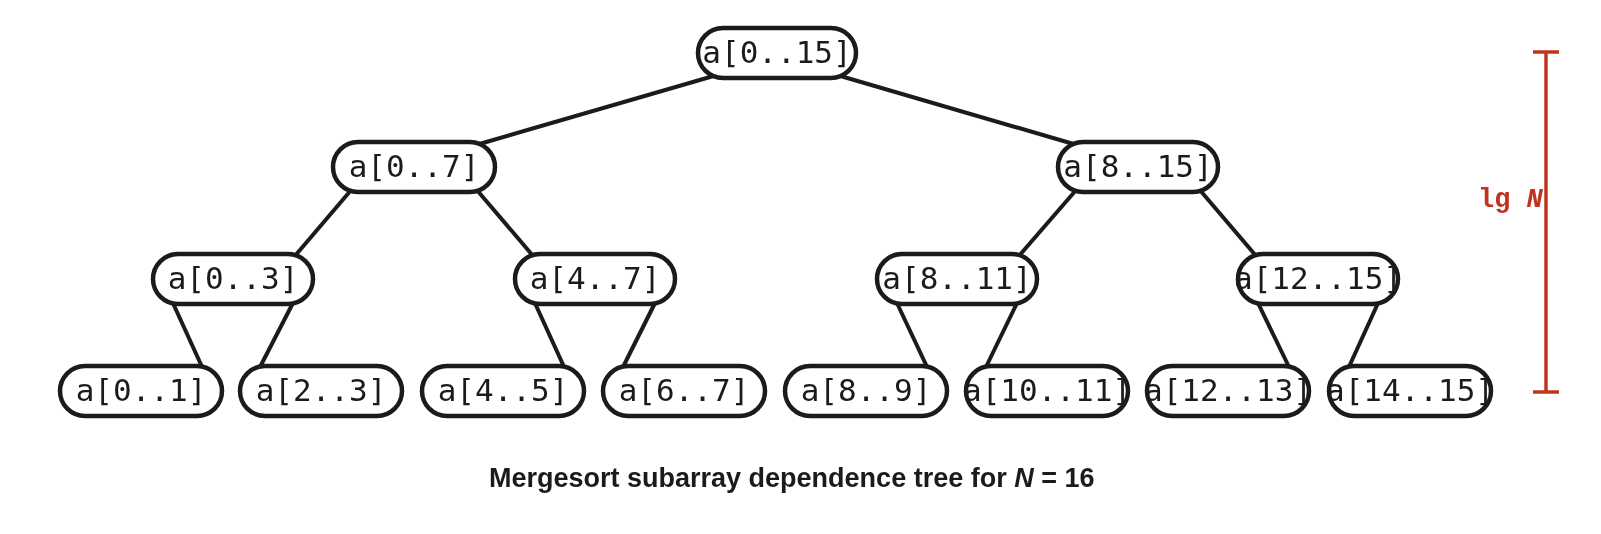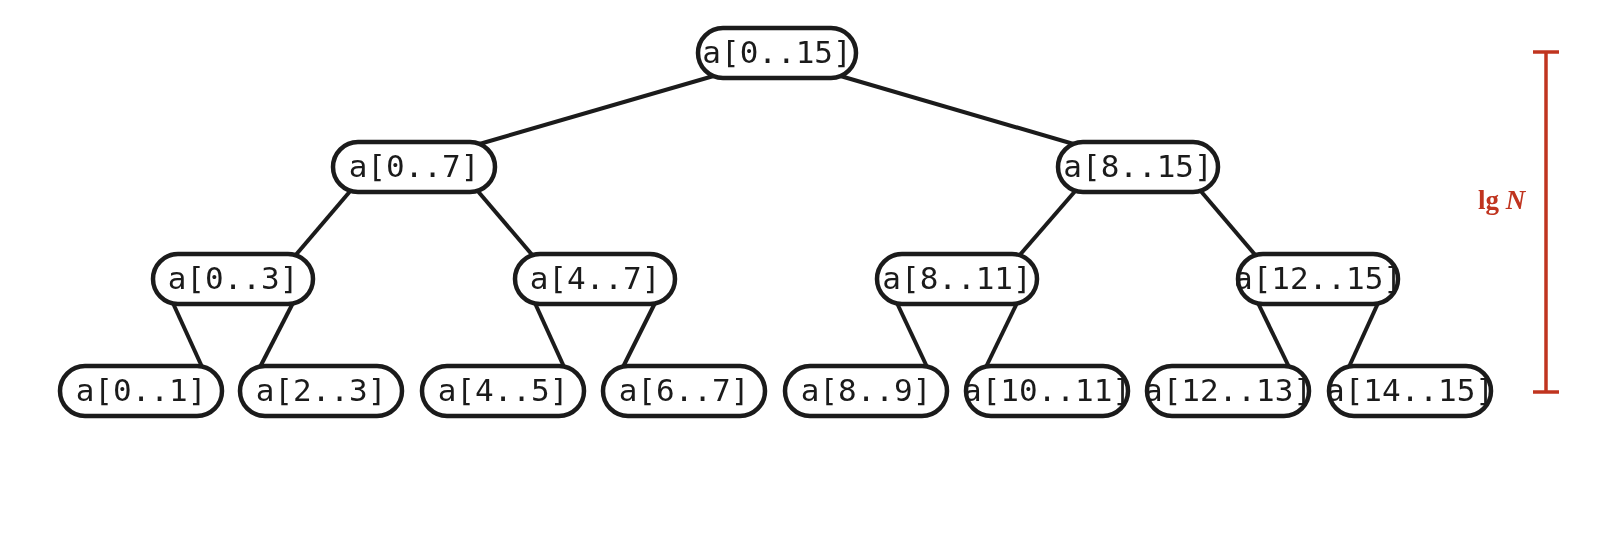--- a/index.html
+++ b/index.html
@@ -52,21 +52,21 @@
     stroke-width: 3.5;
     stroke-linecap: butt;
   }
   .brace-cap {
     stroke: #c0341f;
     stroke-width: 3.5;
     stroke-linecap: butt;
   }
   .brace-label {
     position: absolute;
-    font-family: Liberation Serif, serif;
+    font-family: Liberation Mono, monospace;
     font-weight: bold;
     font-size: 27px;
     color: #c0341f;
     white-space: nowrap;
     line-height: 1;
   }
   .brace-label .var {
     font-style: italic;
   }
   .caption {
@@ -170,14 +170,17 @@
         <line x1="1546" y1="52" x2="1546" y2="392" class="brace-line"></line>
         <line x1="1533" y1="52" x2="1559" y2="52" class="brace-cap"></line>
         <line x1="1533" y1="392" x2="1559" y2="392" class="brace-cap"></line>
       </g>
   </svg>
 
   <div class="brace-label" id="brace-label" style="left: 1478px; top: 187px;">
     <span>lg </span><span class="var">N</span>
   </div>
 
+  <div class="caption" id="figure-caption" style="left: 489px; top: 465px;">
+    <span>Mergesort subarray dependence tree for </span><span class="var">N</span><span> = 16</span>
+  </div>
 
 </div>
 
 </body></html>

